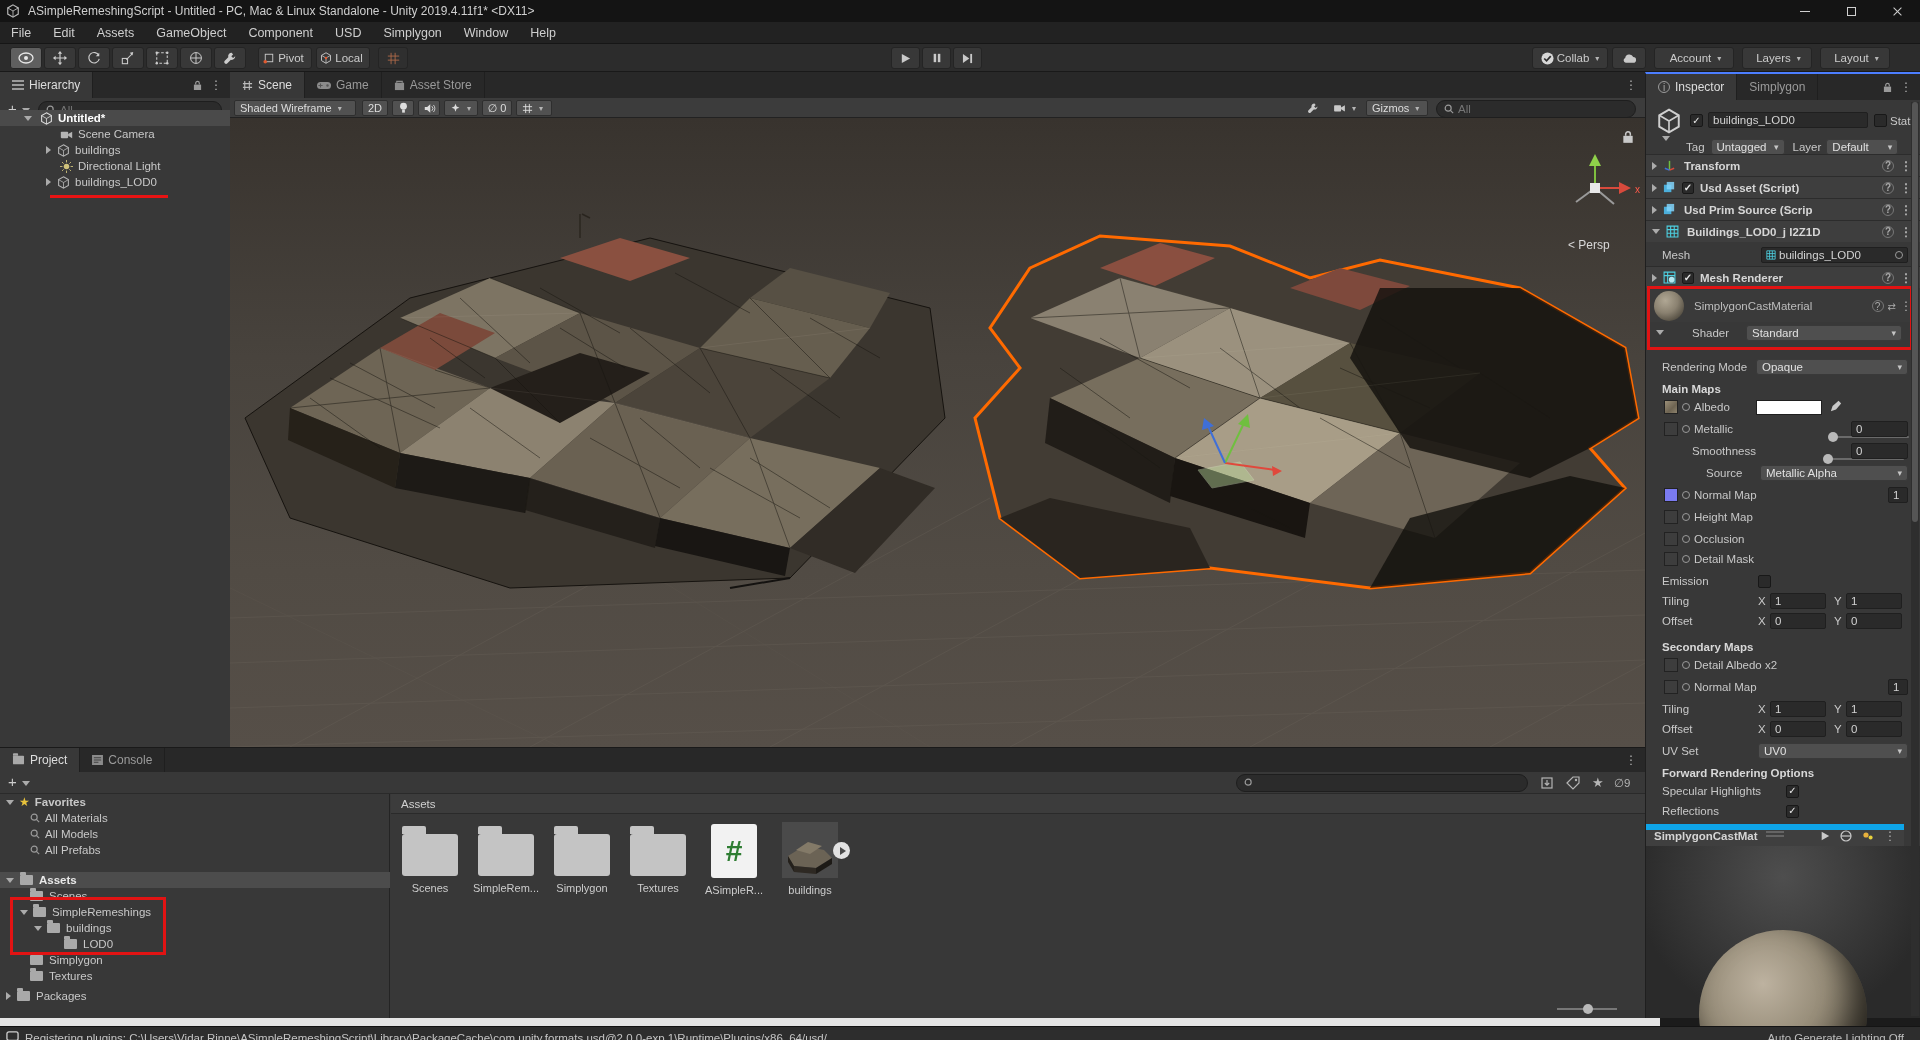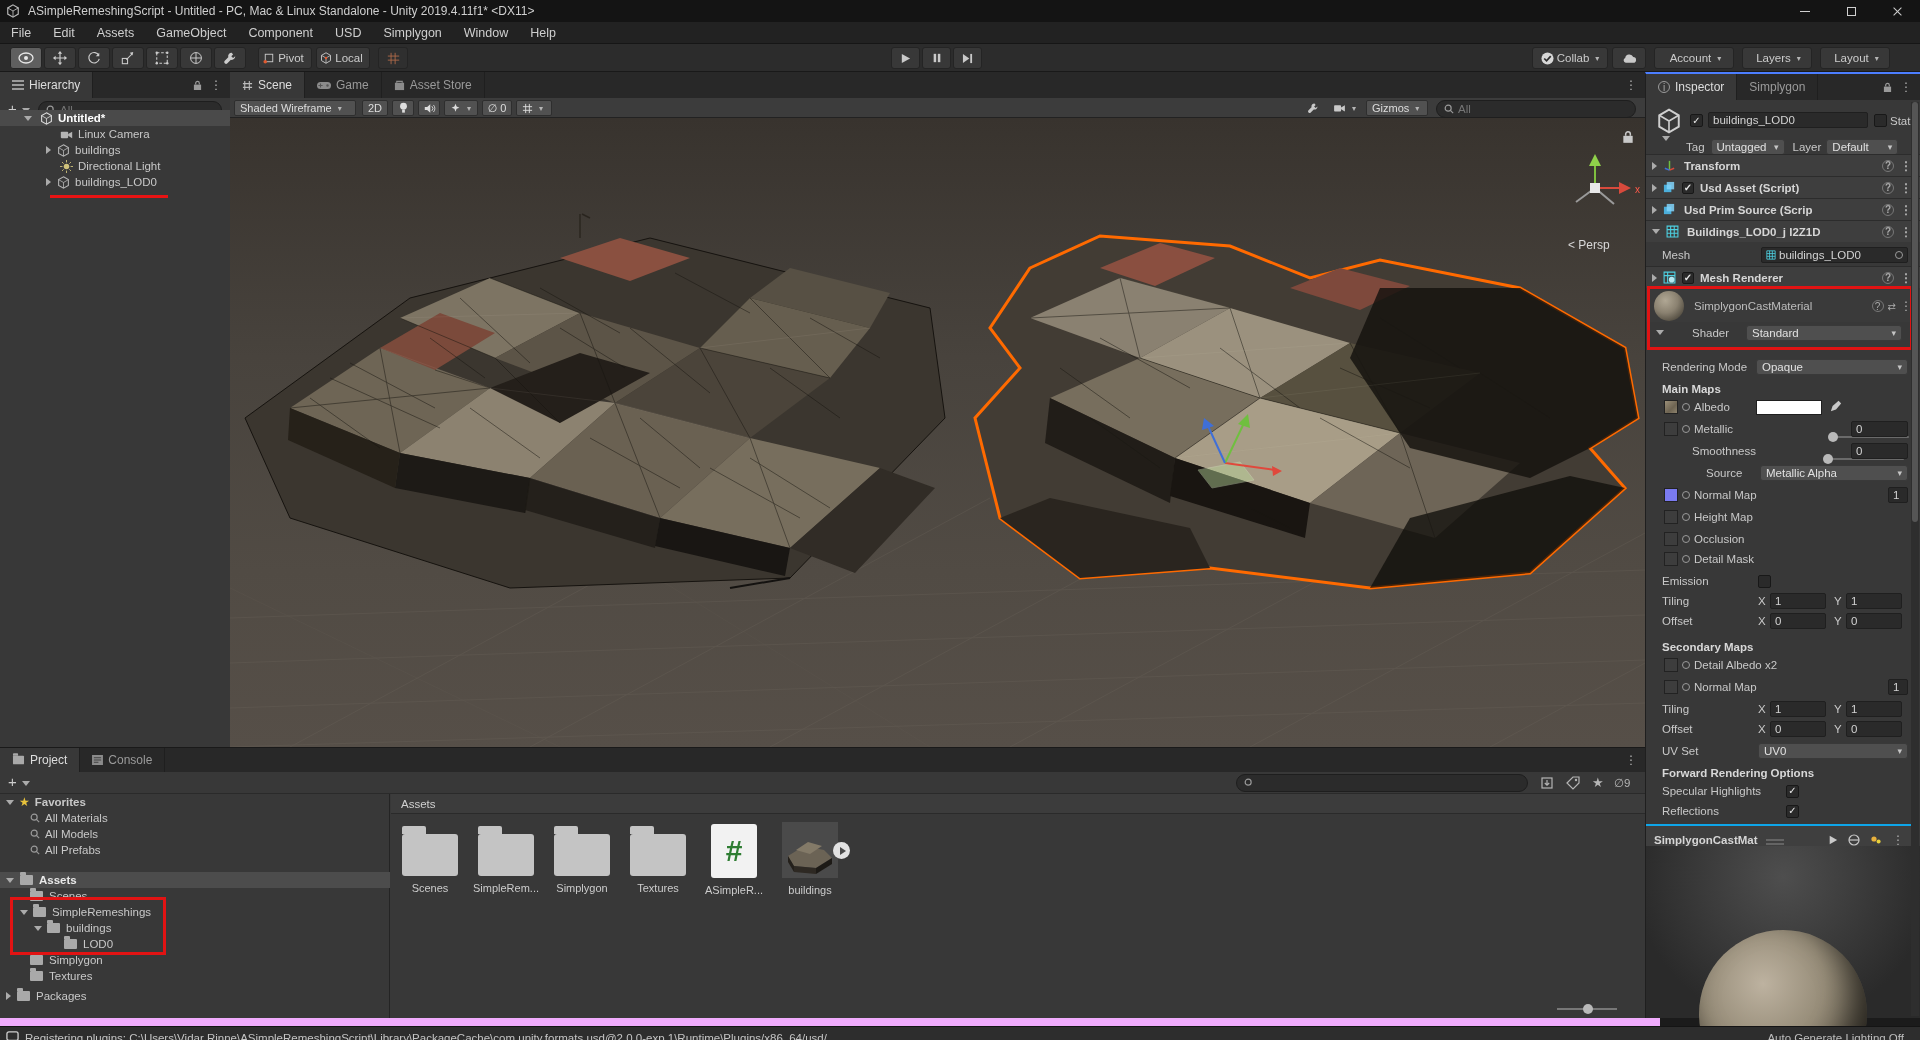--- a/index.html
+++ b/index.html
@@ -1,19 +1,19 @@
 <!DOCTYPE html>
 <html><head>
 <meta charset="utf-8">
 <style>
   * { margin:0; padding:0; box-sizing:border-box; }
   html,body { width:1920px; height:1040px; overflow:hidden; background:#1b1b1b;
     font-family:"Liberation Sans", sans-serif; -webkit-font-smoothing:antialiased; }
   .abs { position:absolute; }
-  .win { position:relative; width:1660px; height:1040px; background:#f0abfc; }
+  .win { position:relative; width:1660px; height:1040px; background:#e5e5e5; }
 
   
   .titlebar { left:0; top:0; width:1920px; height:22px; background:#141414; color:#cfcfcf;
     display:flex; align-items:center; font-size:12px; }
   .titlebar .appico { width:14px; height:14px; margin:0 8px 0 6px; }
   .wbtns { margin-left:auto; display:flex; }
   .wbtn { width:46px; height:22px; display:flex; align-items:center; justify-content:center; color:#cfcfcf; }
   .ico-min { width:10px; height:1px; background:#cfcfcf; display:inline-block; }
   .ico-max { width:9px; height:9px; border:1px solid #cfcfcf; display:inline-block; }
   .ico-x { position:relative; width:11px; height:11px; display:inline-block; }
@@ -285,21 +285,21 @@
           <path d="M8 1 14 4.5v7L8 15 2 11.5v-7z" fill="none" stroke="#ddd" stroke-width="1.3"></path>
           <path d="M2 4.5 8 8l6-3.5M8 8v7" stroke="#ddd" stroke-width="1" fill="none"></path>
         </svg>
       <span style="margin-left:5px">Untitled*</span>
     </div>
     <div class="hrow" style="top:54px">
       <svg width="13" height="11" viewBox="0 0 16 13" style="margin-left:60px">
           <rect x="1" y="3" width="9" height="8" rx="1" fill="#b5b5b5"></rect>
           <path d="M10 6l5-3v8l-5-3z" fill="#b5b5b5"></path>
         </svg>
-      <span style="margin-left:5px">Linux Camera</span>
+      <span style="margin-left:5px">Scene Camera</span>
     </div>
     <div class="hrow" style="top:70px">
       <span class="tri-r" style="margin-left:46px"></span>
       <svg width="13" height="13" viewBox="0 0 16 16" style="margin-left:6px">
           <path d="M8 1 14 4.5v7L8 15 2 11.5v-7z" fill="none" stroke="#b5b5b5" stroke-width="1.3"></path>
           <path d="M2 4.5 8 8l6-3.5M8 8v7" stroke="#b5b5b5" stroke-width="1" fill="none"></path>
         </svg>
       <span style="margin-left:5px">buildings</span>
     </div>
     <div class="hrow" style="top:86px">
@@ -784,21 +784,21 @@
           <span>✓</span>
         </span>
     </div>
     <div class="irow" style="top:728px;left:16px">
       <span>Reflections</span>
       <span class="cb abs" style="left:124px">
           <span>✓</span>
         </span>
     </div>
 
-    <div class="abs" style="left:0;right:8px;top:750px;height:22px;background:#3f3f3f;border-top:2px solid #0ea5e9;display:flex;align-items:flex-end">
+    <div class="abs" style="left:0;right:16px;top:750px;height:22px;background:#3f3f3f;border-top:6px solid #0ea5e9;display:flex;align-items:flex-start">
       <span style="margin-left:8px;font-size:11.5px;font-weight:bold;color:#d5d5d5">SimplygonCastMat</span>
       <svg width="18" height="8" viewBox="0 0 18 8" style="margin-left:8px">
           <path d="M0 2h18M0 6h18" stroke="#8a8a8a" stroke-width="1.2"></path>
         </svg>
       <div style="margin-left:auto;display:flex;align-items:center;gap:10px;padding-right:8px">
         <svg width="10" height="10" viewBox="0 0 12 12">
             <path d="M2 1l9 5-9 5z" fill="#c9c9c9"></path>
           </svg>
         <svg width="12" height="12" viewBox="0 0 12 12">
             <circle cx="6" cy="6" r="5" fill="none" stroke="#c9c9c9" stroke-width="1.2"></circle>

